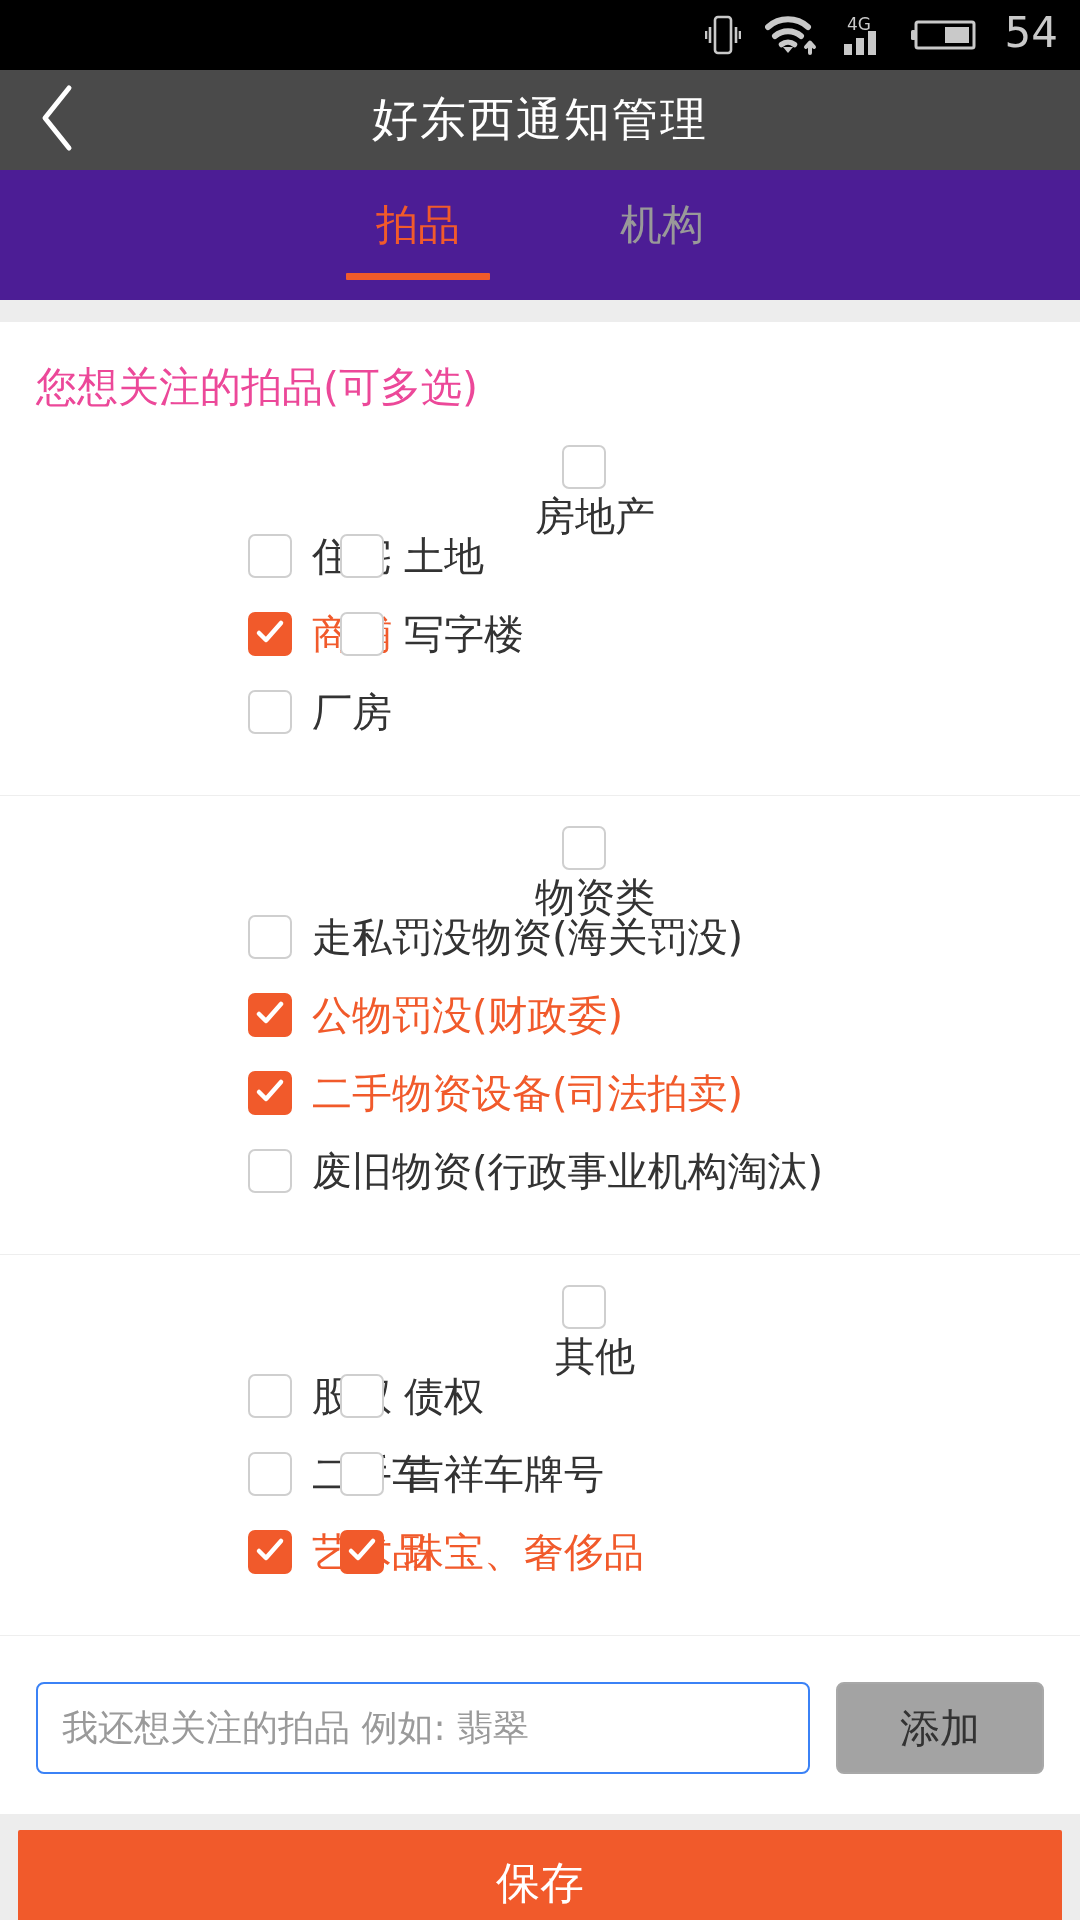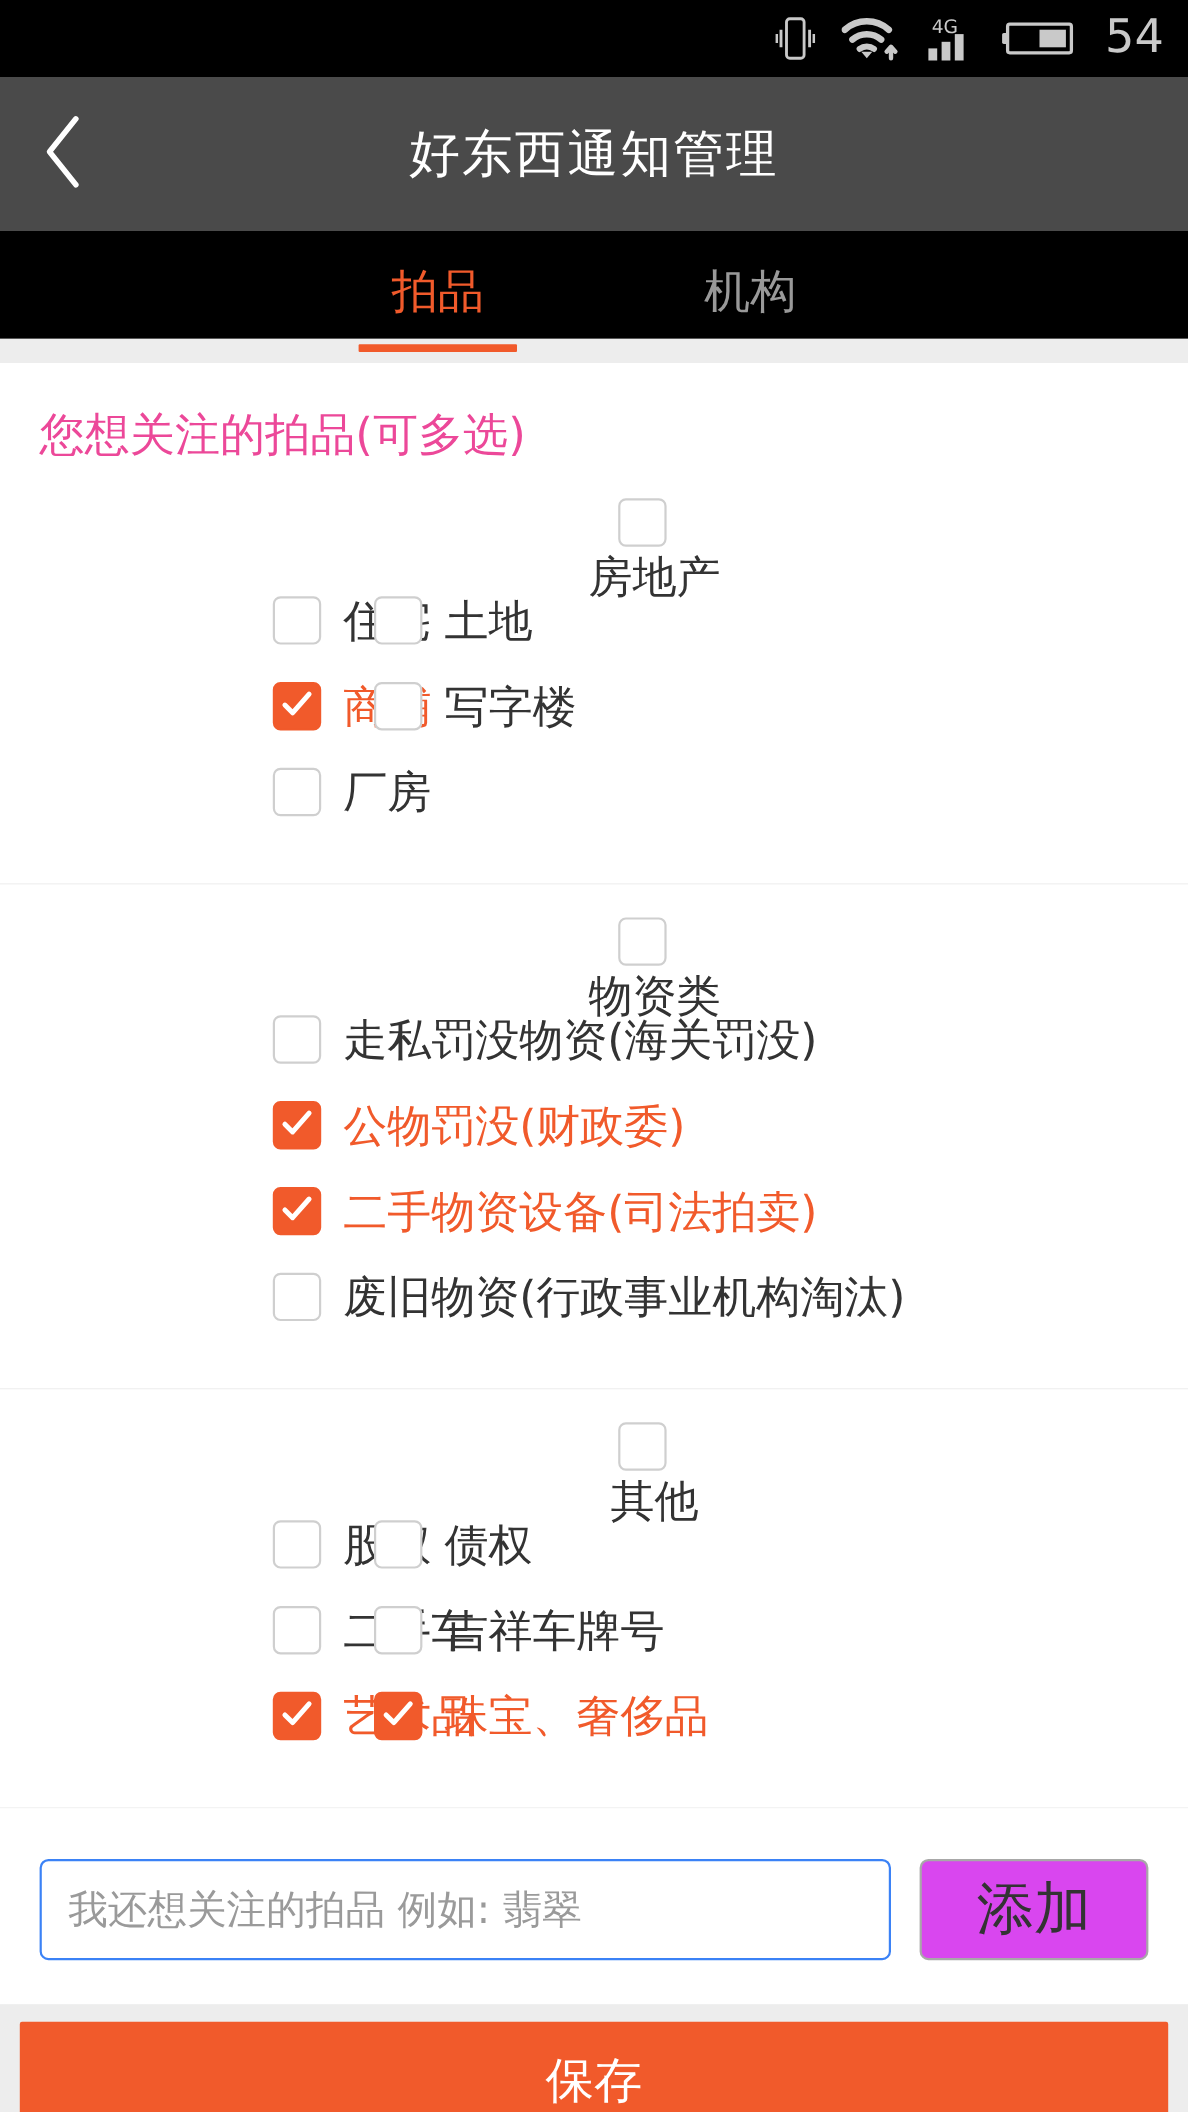--- a/index.html
+++ b/index.html
@@ -18,33 +18,33 @@
   }
   .sb-icon{ display:flex; align-items:center; }
   .batt-text{
     color:#c9c9c9; font-size:42px; letter-spacing:0px;
     font-family:"DejaVu Sans","Liberation Sans",sans-serif; line-height:1;
     padding-bottom:4px;
   }
 
   
   .titlebar{
-    height:140px; background:#4a4a4a; position:relative;
+    height:100px; background:#4a4a4a; position:relative;
     display:flex; align-items:center;
   }
   .back-btn{
     width:120px; height:140px; display:flex; align-items:center; justify-content:center;
   }
   .title-text{
     position:absolute; left:0; right:0; text-align:center;
     color:#ffffff; font-size:46px; letter-spacing:2px; pointer-events:none;
   }
 
   
-  .tabbar{ height:98px; background:#000000; display:flex;gap:20px; }
+  .tabbar{ height:130px; background:#4c1d95; display:flex; }
   .tabspacer{ flex:1 1 auto; }
   .tab{
     position:relative; display:flex; align-items:center; justify-content:center;
     width:200px; height:110px; font-size:42px; color:#999999;
   }
   .tab.active{ color:#f15a2b; }
   .tab .underline{
     position:absolute; bottom:0; left:28px; right:28px; height:7px;
     background:#f15a2b; border-radius:1px;
   }
@@ -92,21 +92,21 @@
     background:#ffffff;
   }
   .text-input{
     flex:1 1 auto; height:92px; border:2px solid #3b82f6; border-radius:8px;
     display:flex; align-items:center; padding-left:24px;
     font-size:36px; color:#9a9a9a; background:#fff;
   }
   .add-btn{
     width:208px; height:92px; border:2px solid #a8a8a8; border-radius:8px;
     display:flex; align-items:center; justify-content:center;
-    font-size:52px; color:#333333; background:#d946ef;
+    font-size:40px; color:#333333; background:#a3a3a3;
   }
 
   .save-wrap{ background:#ededed; padding:16px 18px 42px 18px; }
   .save-btn{
     height:106px; background:#f15a2b; border-radius:2px;
     display:flex; align-items:center; justify-content:center;
     color:#ffffff; font-size:44px;
   }
 </style>
 </head>

